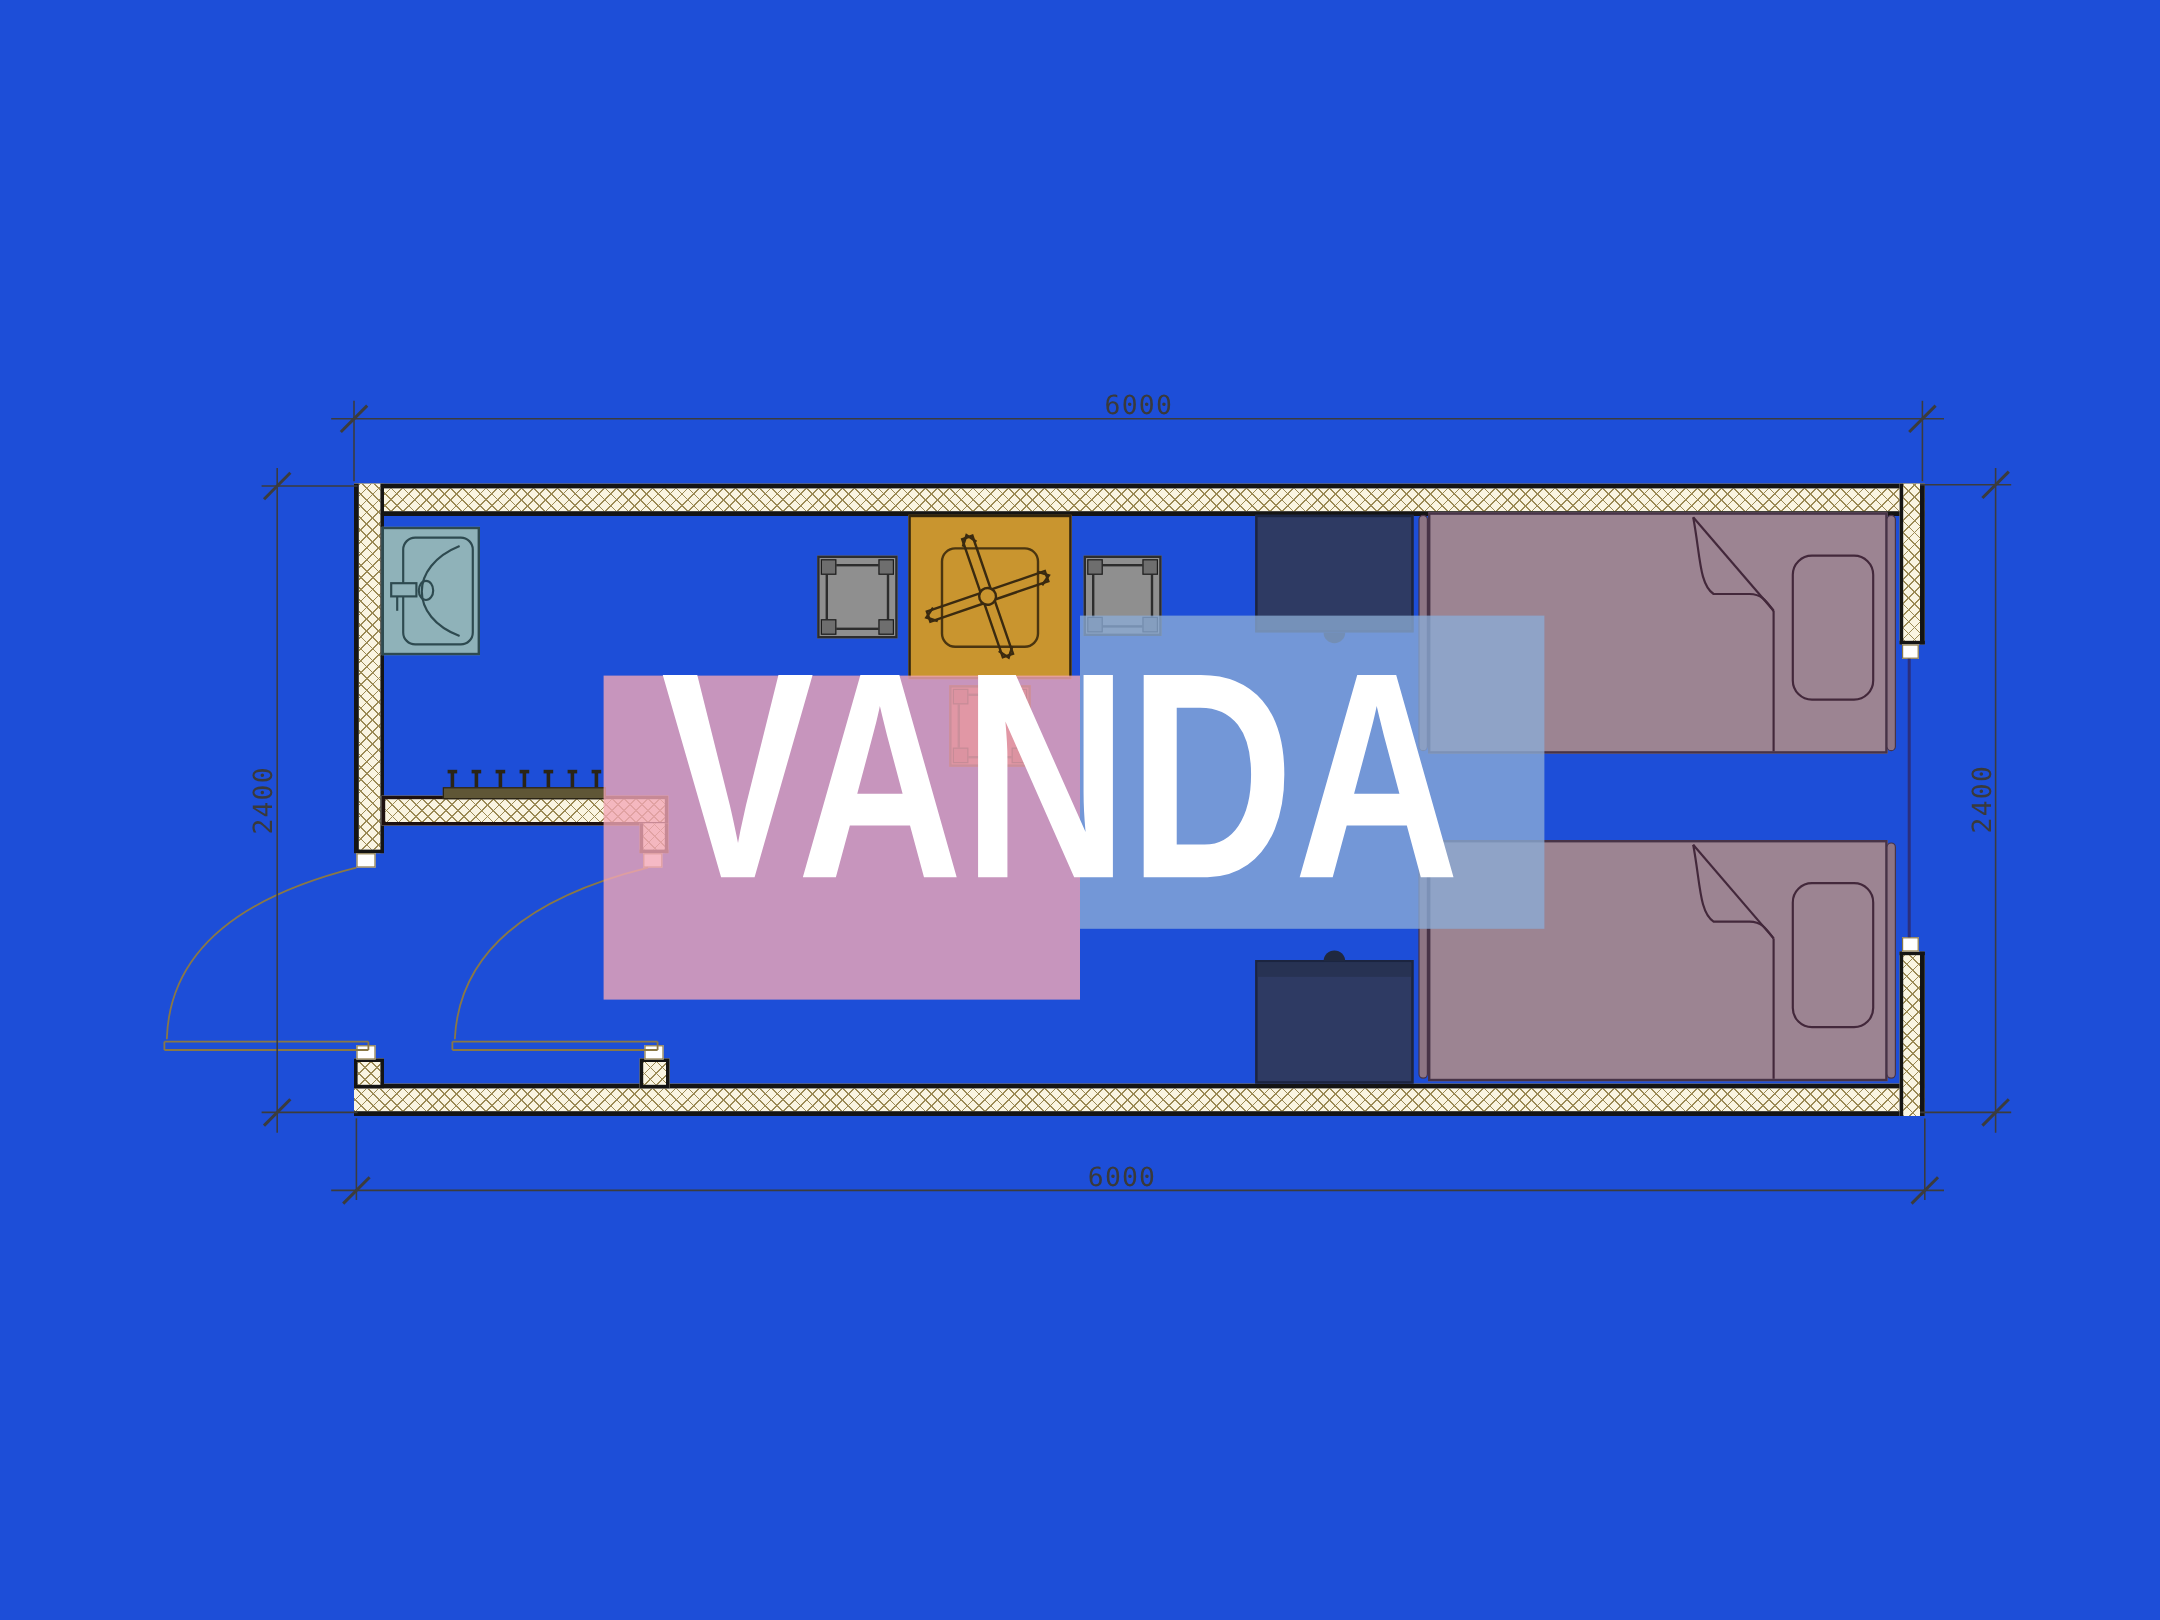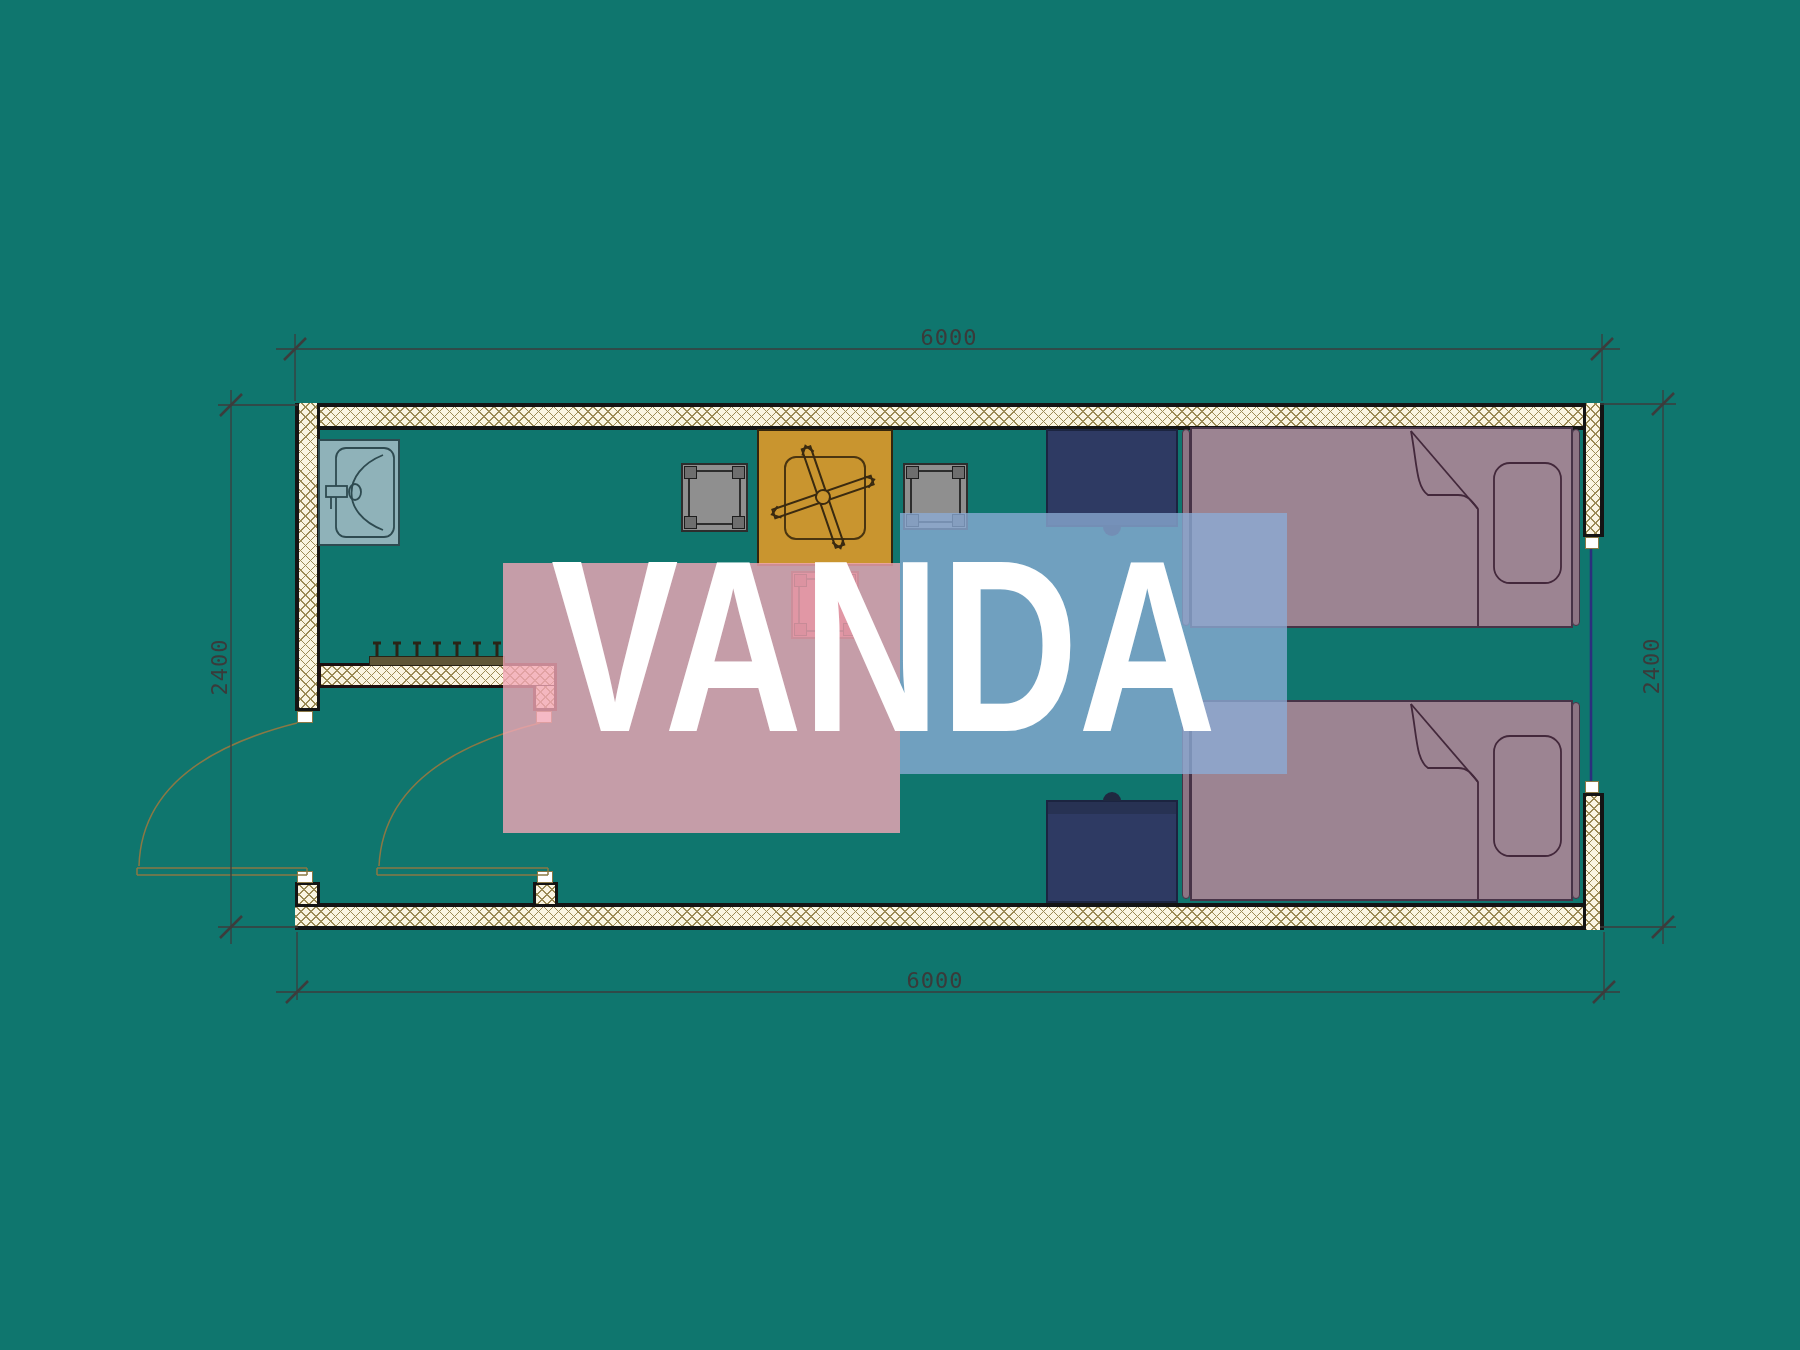--- a/index.html
+++ b/index.html
@@ -1,16 +1,16 @@
 <!DOCTYPE html>
 <html><head>
 <meta charset="utf-8">
 <style>
   html,body{margin:0;padding:0;background:#fff;}
-  #canvas{position:relative;width:1800px;height:1350px;background:#0f766e;overflow:hidden;
+  #canvas{position:relative;width:1800px;height:1350px;background:#1d4ed8;overflow:hidden;
           font-family:"Liberation Sans",sans-serif;}
   .abs{position:absolute;box-sizing:border-box;}
   
   .hatch{background-color:#faf5e2;
     background-image:
       repeating-linear-gradient(45deg,#9b8a55 0 1px,transparent 1px 7px),
       repeating-linear-gradient(135deg,#9b8a55 0 1px,transparent 1px 7px);}
   .wall{border:3px solid #141414;}
   .jamb{background:#ffffff;border:1.5px solid #8a7845;}
   

